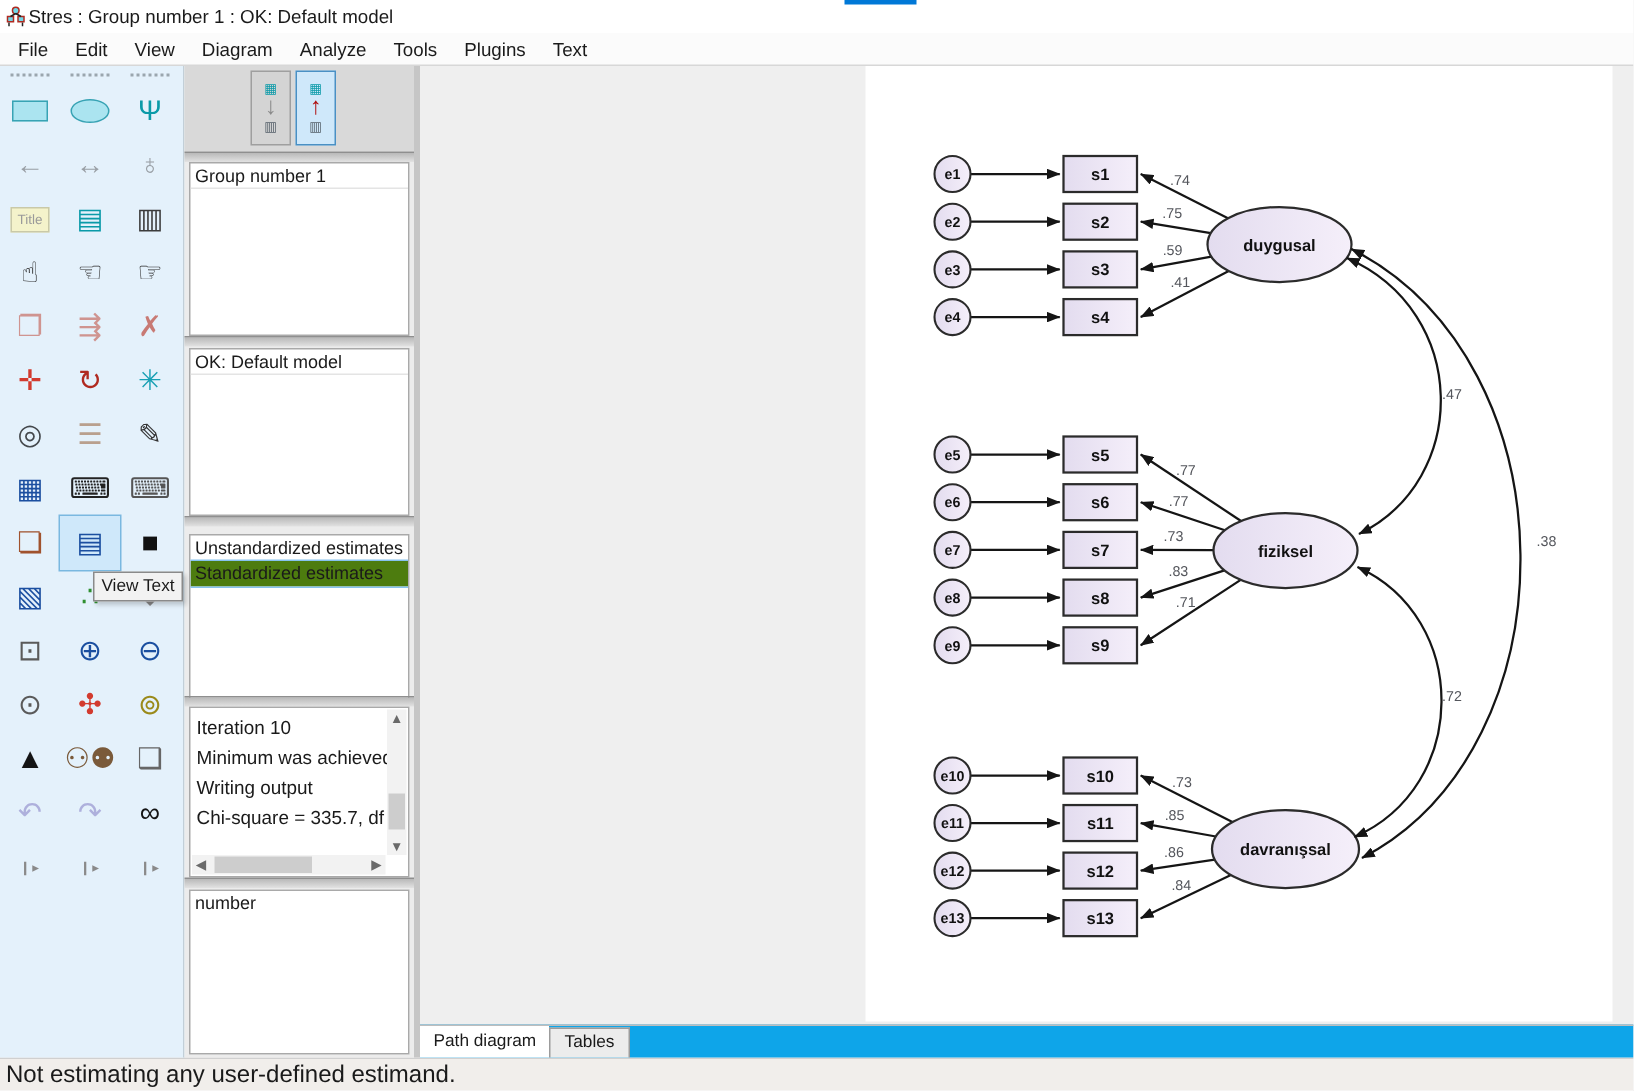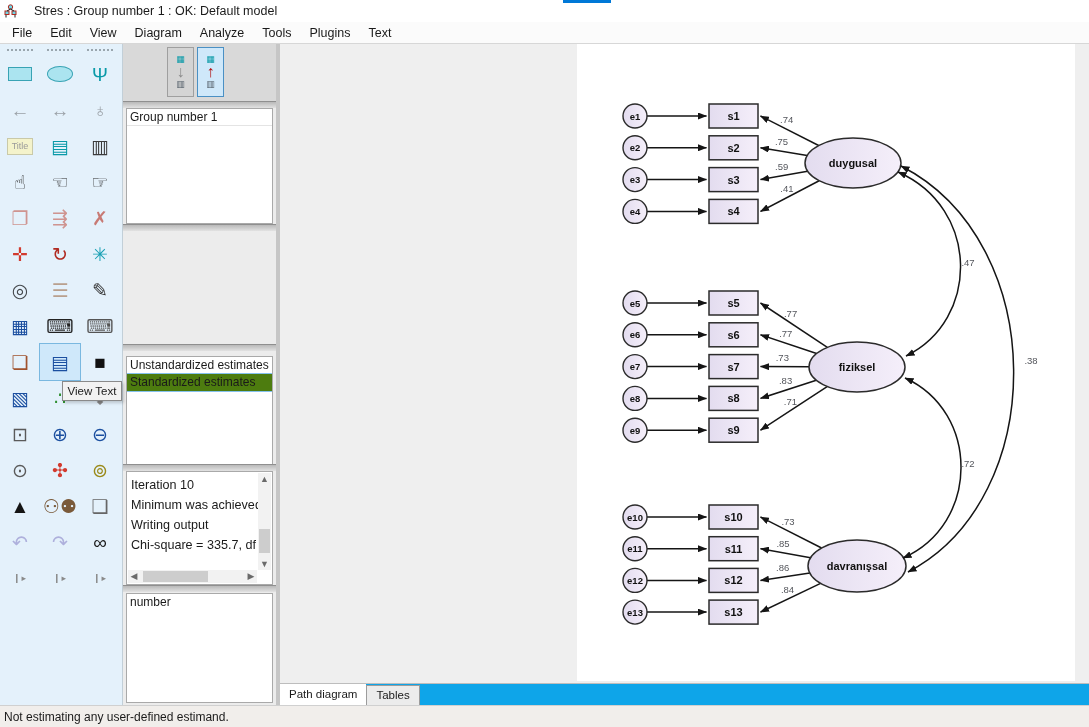--- a/index.html
+++ b/index.html
@@ -2,21 +2,21 @@
 <html><head>
 <meta charset="utf-8">
 <style>
   * { box-sizing: border-box; margin: 0; padding: 0; }
   html,body { width:1089px; height:727px; overflow:hidden; }
   body { font-family:"Liberation Sans","DejaVu Sans",sans-serif; background:#fff; color:#1a1a1a; }
   .app { position:relative; width:1089px; height:727px; display:flex; flex-direction:column; }
 
   
   .titlebar { height:22px; background:#ffffff; display:flex; align-items:center; padding-left:3px; position:relative; flex:0 0 auto; }
-  .titlebar .ttext { font-size:12.5px; margin-left:16px; }
+  .titlebar .ttext { font-size:12.5px; margin-left:1px; }
   .accentbar { position:absolute; left:563px; top:0; width:48px; height:3px; background:#0078d7; }
 
   
   .menubar { height:22px; background:#fbfbfb; border-bottom:1px solid #d7d7d7; display:flex; align-items:center; padding-left:3px; flex:0 0 auto; }
   .menu-item { font-size:12.5px; padding:2px 9px; cursor:default; }
 
   
   .main { flex:1 1 auto; display:flex; position:relative; height:661px; }
 
   
@@ -61,21 +61,21 @@
   
   .canvas { flex:1 1 auto; position:relative; background:#efefef; }
   .canvas svg { position:absolute; top:0; left:0; }
   .tabstrip { position:absolute; left:0; right:0; bottom:0; height:22px; background:#0ea5e9; border-top:1px solid #bdbdbd; display:flex; align-items:flex-end; }
   .tab { height:21px; line-height:20px; font-size:11.5px; padding:0 9px; cursor:default; }
   .tab.active { background:#ffffff; }
   .tab.inactive { background:#ececec; border:1px solid #9c9c9c; border-bottom:none; height:20px; line-height:19px; }
 
   
   .statusbar { height:22px; background:#f1eeeb; border-top:1px solid #d0d0d0; display:flex; align-items:center; padding-left:4px; flex:0 0 auto; }
-  .statusbar .stext { font-size:12px; }
+  .statusbar .stext { font-size:16px; }
 </style>
 </head>
 <body>
 
 <div class="app">
 
   <div class="titlebar">
     <svg width="15" height="15" viewBox="0 0 15 15">
       <circle cx="7.5" cy="3" r="2.2" fill="#6fd8e8" stroke="#b02a20" stroke-width="1"></circle>
       <rect x="2" y="7" width="4" height="3.5" fill="#6fd8e8" stroke="#b02a20" stroke-width="1"></rect>
@@ -257,20 +257,23 @@
             <span class="g1">▦</span>
             <span class="ar" style="color: rgb(176, 16, 16);">↑</span>
             <span class="g2">▥</span>
           </div>
         </div>
       <div class="split" style="top:57px"></div>
       <div class="box bordered" id="grouplist" style="top:64px; height:116px;">
           <div class="lrow">Group number 1</div>
         </div>
       <div class="split" style="top:180px"></div>
+      <div class="box bordered" id="modellist" style="top:188px; height:112px;">
+          <div class="lrow">OK: Default model</div>
+        </div>
       <div class="split" style="top:300px"></div>
       <div class="box" id="estlist" style="top:312px; height:112px;">
           <div class="lrow">Unstandardized estimates</div>
           <div class="lrow selrow">Standardized estimates</div>
         </div>
       <div class="split" style="top:420px"></div>
       <div class="box logbox" id="logbox" style="top:427px; height:114px;">
         <div class="vsb">
           <div class="a up">▲</div>
           <div class="thumb"></div>

